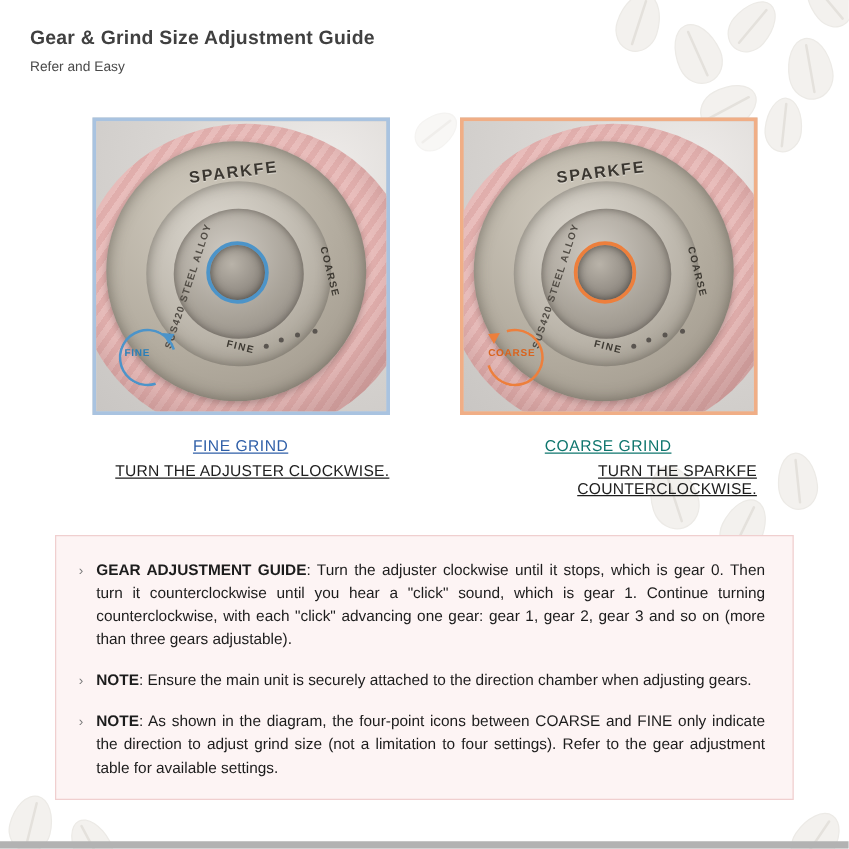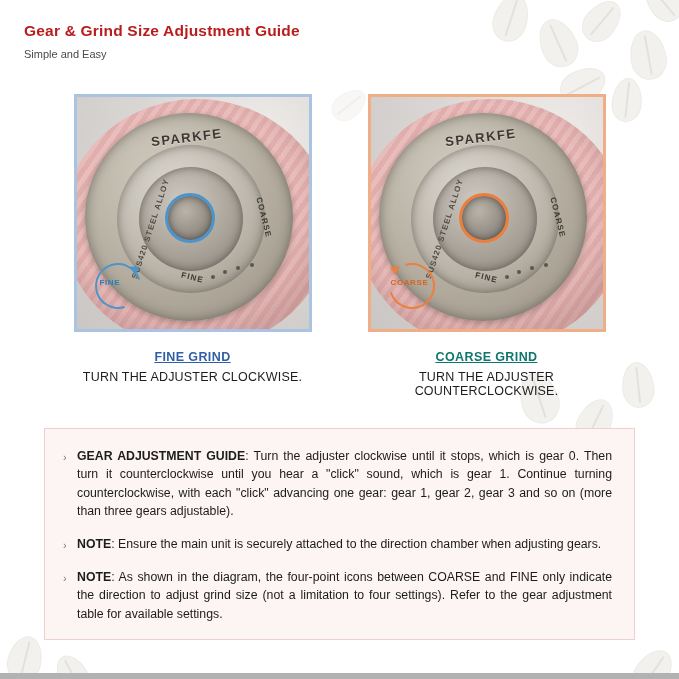--- a/index.html
+++ b/index.html
@@ -41,21 +41,21 @@
     border-radius: 2px;
   }
 
   
   .page {
     position: relative;
     z-index: 2;
     padding: 22px 24px 0 24px;
   }
   .title {
-    color: #b91c1c;
+    color: #404040;
     font-size: 15.5px;
     font-weight: bold;
     letter-spacing: .2px;
     margin: 0 0 8px 0;
   }
   .subtitle {
     color: #4a4a4a;
     font-size: 11px;
     margin: 0;
   }
@@ -242,32 +242,33 @@
     border-bottom: 8px solid #4c94c9;
     left: 40px; top: 6px;
     transform: rotate(62deg);
   }
   .panel.coarse .badge-tip { border-bottom-color: #ed7f3c; left: 4px; transform: rotate(-62deg); }
 
   .cap-title {
     text-align: center;
     margin-top: 18px;
     font-size: 12.5px;
-    font-weight: bold;
+    font-weight: normal;
     letter-spacing: .4px;
     color: #2f5fa8;
     text-decoration: underline;
   }
   .panel.coarse .cap-title { color: #0f766e; }
   .cap-sub {
-    text-align: center;
+    text-align: right;
     margin-top: 6px;
     font-size: 12.5px;
     color: #1d1d1d;
     letter-spacing: .2px;
+    text-decoration: underline;
   }
 
   
   .notes {
     margin: 30px 20px 0 20px;
     border: 1px solid #f0cfcf;
     background: #fdf4f4;
     padding: 18px 22px 16px 18px;
     position: relative;
     z-index: 2;
@@ -319,21 +320,21 @@
   <div class="bean" style="left:622px;top:362px;width:32px;height:46px;transform:rotate(-6deg);"></div>
   <div class="bean" style="left:8px;top:636px;width:34px;height:46px;transform:rotate(14deg);"></div>
   <div class="bean" style="left:58px;top:654px;width:30px;height:44px;transform:rotate(-28deg);"></div>
   <div class="bean" style="left:636px;top:648px;width:34px;height:48px;transform:rotate(34deg);"></div>
   <div class="bean" style="left:336px;top:86px;width:26px;height:38px;transform:rotate(52deg);opacity:.55;"></div>
 </div>
 
 <div class="page">
 
   <h1 class="title">Gear &amp; Grind Size Adjustment Guide</h1>
-  <p class="subtitle">Simple and Easy</p>
+  <p class="subtitle">Refer and Easy</p>
 
   <div class="panels">
 
     <div class="panel fine">
       <div class="photo">
         <div class="photo-bg"></div>
         <div class="grinder-body"></div>
         <div class="grinder-rim"></div>
         <div class="grinder-plate"></div>
         <div class="grinder-inner"></div>
@@ -376,21 +377,21 @@
             <i></i>
             <i></i>
           </div>
         <div class="arrow-badge">
           <div class="badge-ring"></div>
           <div class="badge-tip"></div>
           <div class="badge-text">COARSE</div>
         </div>
       </div>
       <div class="cap-title">COARSE GRIND</div>
-      <div class="cap-sub">TURN THE ADJUSTER COUNTERCLOCKWISE.</div>
+      <div class="cap-sub">TURN THE SPARKFE COUNTERCLOCKWISE.</div>
     </div>
 
   </div>
 
   <div class="notes">
 
     <div class="note-row">
       <span class="bullet">›</span>
       <div class="note-text">
         <b>GEAR ADJUSTMENT GUIDE</b><span>: Turn the adjuster clockwise until it stops, which is gear 0. Then turn it counterclockwise until you hear a "click" sound, which is gear 1. Continue turning counterclockwise, with each "click" advancing one gear: gear 1, gear 2, gear 3 and so on (more than three gears adjustable).</span>

